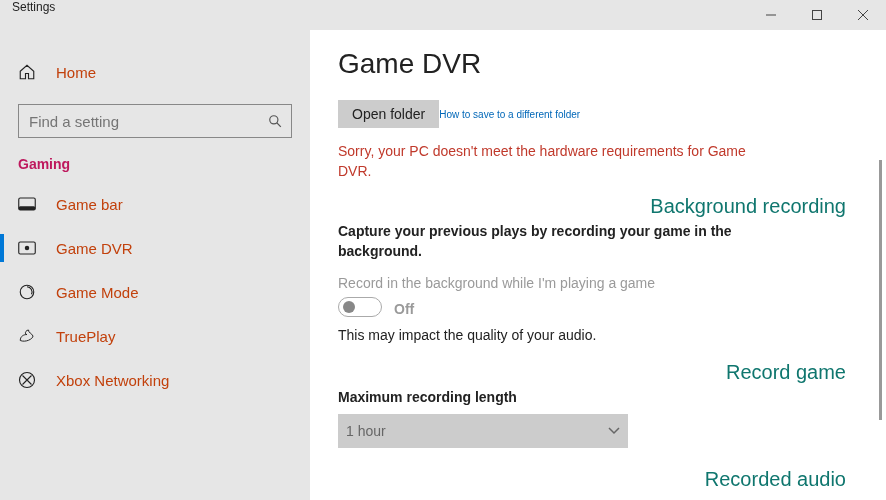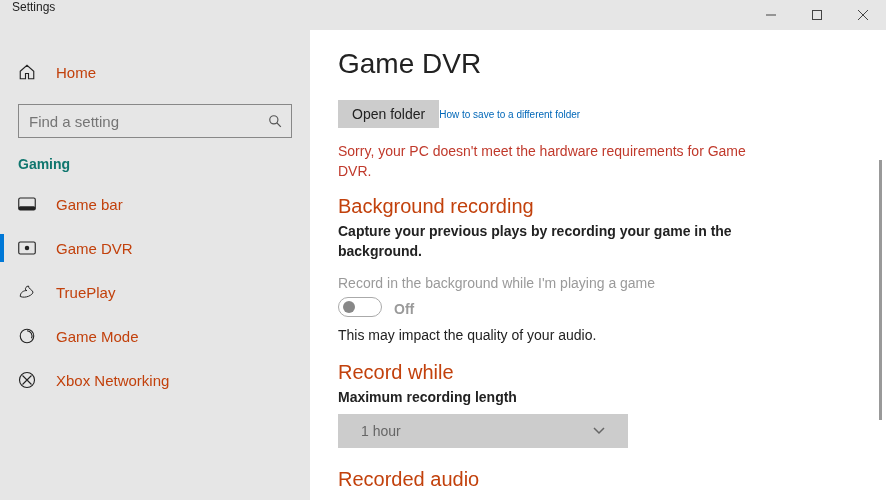--- a/index.html
+++ b/index.html
@@ -16,41 +16,41 @@
   .sidebar { width: 310px; background: #e6e6e6; padding-top: 20px; }
   .sidebar-row { display: flex; align-items: center; height: 44px; padding-left: 18px; font-size: 15px; color: #c2410c; cursor: pointer; position: relative; }
   .sidebar-row .icon { width: 24px; display: flex; align-items: center; justify-content: flex-start; margin-right: 14px; }
   .sidebar-row.selected::before { content: ""; position: absolute; left: 0; top: 8px; bottom: 8px; width: 4px; background: #0078d7; }
 
   .search-wrap { margin: 10px 18px 18px 18px; }
   .search { width: 100%; height: 34px; border: 1px solid #888; background: #e6e6e6; padding: 0 34px 0 10px; font-size: 15px; color: #333; position: relative; }
   .search-holder { position: relative; }
   .search-icon { position: absolute; right: 10px; top: 50%; transform: translateY(-50%); color: #555; pointer-events: none; }
 
-  .section-label { font-size: 14px; font-weight: 600; padding: 0 18px 10px 18px; color: #0f766e; }
+  .section-label { font-size: 14px; font-weight: 600; padding: 0 18px 10px 18px; color: #be185d; }
 
   
   .main { flex: 1; padding: 18px 40px 0 28px; overflow: hidden; position: relative; }
   h1 { font-size: 28px; font-weight: 400; color: #222; margin-bottom: 20px; }
   .row-actions { display: flex; align-items: center; gap: 0; margin-bottom: 14px; }
   .btn { background: #ccc; border: none; padding: 6px 14px; font-size: 14px; color: #222; cursor: pointer; }
   .link { color: #0067b8; font-size: 10px; text-decoration: none; cursor: pointer; }
 
   .error { color: #c0392b; font-size: 14px; line-height: 1.4; margin-bottom: 14px; max-width: 430px; }
 
-  h2 { font-size: 20px; font-weight: 400; color: #c2410c; margin-top: 6px; margin-bottom: 4px; }
+  h2 { font-size: 20px; font-weight: 400; color: #0f766e; margin-top: 6px; margin-bottom: 4px; text-align: right; }
   .desc { font-size: 14px; color: #222; line-height: 1.4; max-width: 420px; margin-bottom: 14px; font-weight: bold; }
   .label-muted { font-size: 14px; color: #9a9a9a; margin-bottom: 6px; }
   .toggle-row { display: flex; align-items: flex-end; gap: 12px; margin-bottom: 10px; font-weight: bold; }
   .toggle { width: 44px; height: 20px; border: 1px solid #aaa; border-radius: 10px; position: relative; background: #fff; }
   .toggle .knob { width: 12px; height: 12px; border-radius: 50%; background: #888; position: absolute; top: 3px; left: 4px; }
   .toggle-state { font-size: 14px; color: #9a9a9a; }
   .note { font-size: 14px; color: #222; margin-bottom: 18px; }
 
-  .select { width: 290px; height: 34px; background: #ccc; border: none; display: flex; align-items: center; justify-content: space-between; padding: 0 23px; font-size: 14px; color: #666; margin-top: 6px; margin-bottom: 20px; }
+  .select { width: 290px; height: 34px; background: #ccc; border: none; display: flex; align-items: center; justify-content: space-between; padding: 0 8px; font-size: 14px; color: #666; margin-top: 6px; margin-bottom: 20px; }
   .chev { color: #666; }
 
   .vscroll { position: absolute; right: 4px; top: 130px; width: 3px; height: 260px; background: #999; }
 
   svg { display: block; }
 </style>
 </head>
 <body>
 
 <div class="titlebar">
@@ -117,34 +117,34 @@
             <rect x="1" y="1" width="22" height="16" rx="2" fill="none" stroke="#222" stroke-width="1.5"></rect>
             <circle cx="12" cy="9" r="3" fill="#222"></circle>
           </svg>
       </span>
       <span>Game DVR</span>
     </div>
 
     <div class="sidebar-row">
       <span class="icon">
         <svg width="18" height="18" viewBox="0 0 24 24">
-            <path d="M3 18 C3 12 8 10 12 10 C8 10 10 4 14 4 C14 8 18 8 20 12 C20 16 10 21 3 18 Z" fill="none" stroke="#222" stroke-width="1.3"></path>
+            <circle cx="12" cy="12" r="9" fill="none" stroke="#222" stroke-width="1.5"></circle>
+            <path d="M12 5 A7 7 0 0 1 18 15" fill="none" stroke="#222" stroke-width="1.5"></path>
           </svg>
       </span>
-      <span>TruePlay</span>
+      <span>Game Mode</span>
     </div>
 
     <div class="sidebar-row">
       <span class="icon">
         <svg width="18" height="18" viewBox="0 0 24 24">
-            <circle cx="12" cy="12" r="9" fill="none" stroke="#222" stroke-width="1.5"></circle>
-            <path d="M12 5 A7 7 0 0 1 18 15" fill="none" stroke="#222" stroke-width="1.5"></path>
+            <path d="M3 18 C3 12 8 10 12 10 C8 10 10 4 14 4 C14 8 18 8 20 12 C20 16 10 21 3 18 Z" fill="none" stroke="#222" stroke-width="1.3"></path>
           </svg>
       </span>
-      <span>Game Mode</span>
+      <span>TruePlay</span>
     </div>
 
     <div class="sidebar-row">
       <span class="icon">
         <svg width="18" height="18" viewBox="0 0 24 24">
             <circle cx="12" cy="12" r="10" fill="none" stroke="#222" stroke-width="1.5"></circle>
             <path d="M6 6 C10 10 14 14 18 18 M18 6 C14 10 10 14 6 18" fill="none" stroke="#222" stroke-width="1.5"></path>
           </svg>
       </span>
       <span>Xbox Networking</span>
@@ -167,21 +167,21 @@
 
     <div class="label-muted">Record in the background while I'm playing a game</div>
     <div class="toggle-row">
       <div class="toggle">
         <div class="knob"></div>
       </div>
       <span class="toggle-state">Off</span>
     </div>
     <div class="note">This may impact the quality of your audio.</div>
 
-    <h2>Record while</h2>
+    <h2>Record game</h2>
     <div class="desc" style="margin-bottom:2px">Maximum recording length</div>
     <div class="select">
       <span>1 hour</span>
       <span class="chev">
         <svg width="12" height="8" viewBox="0 0 12 8">
             <path d="M1 1 L6 6 L11 1" fill="none" stroke="#666" stroke-width="1.5"></path>
           </svg>
       </span>
     </div>
 

